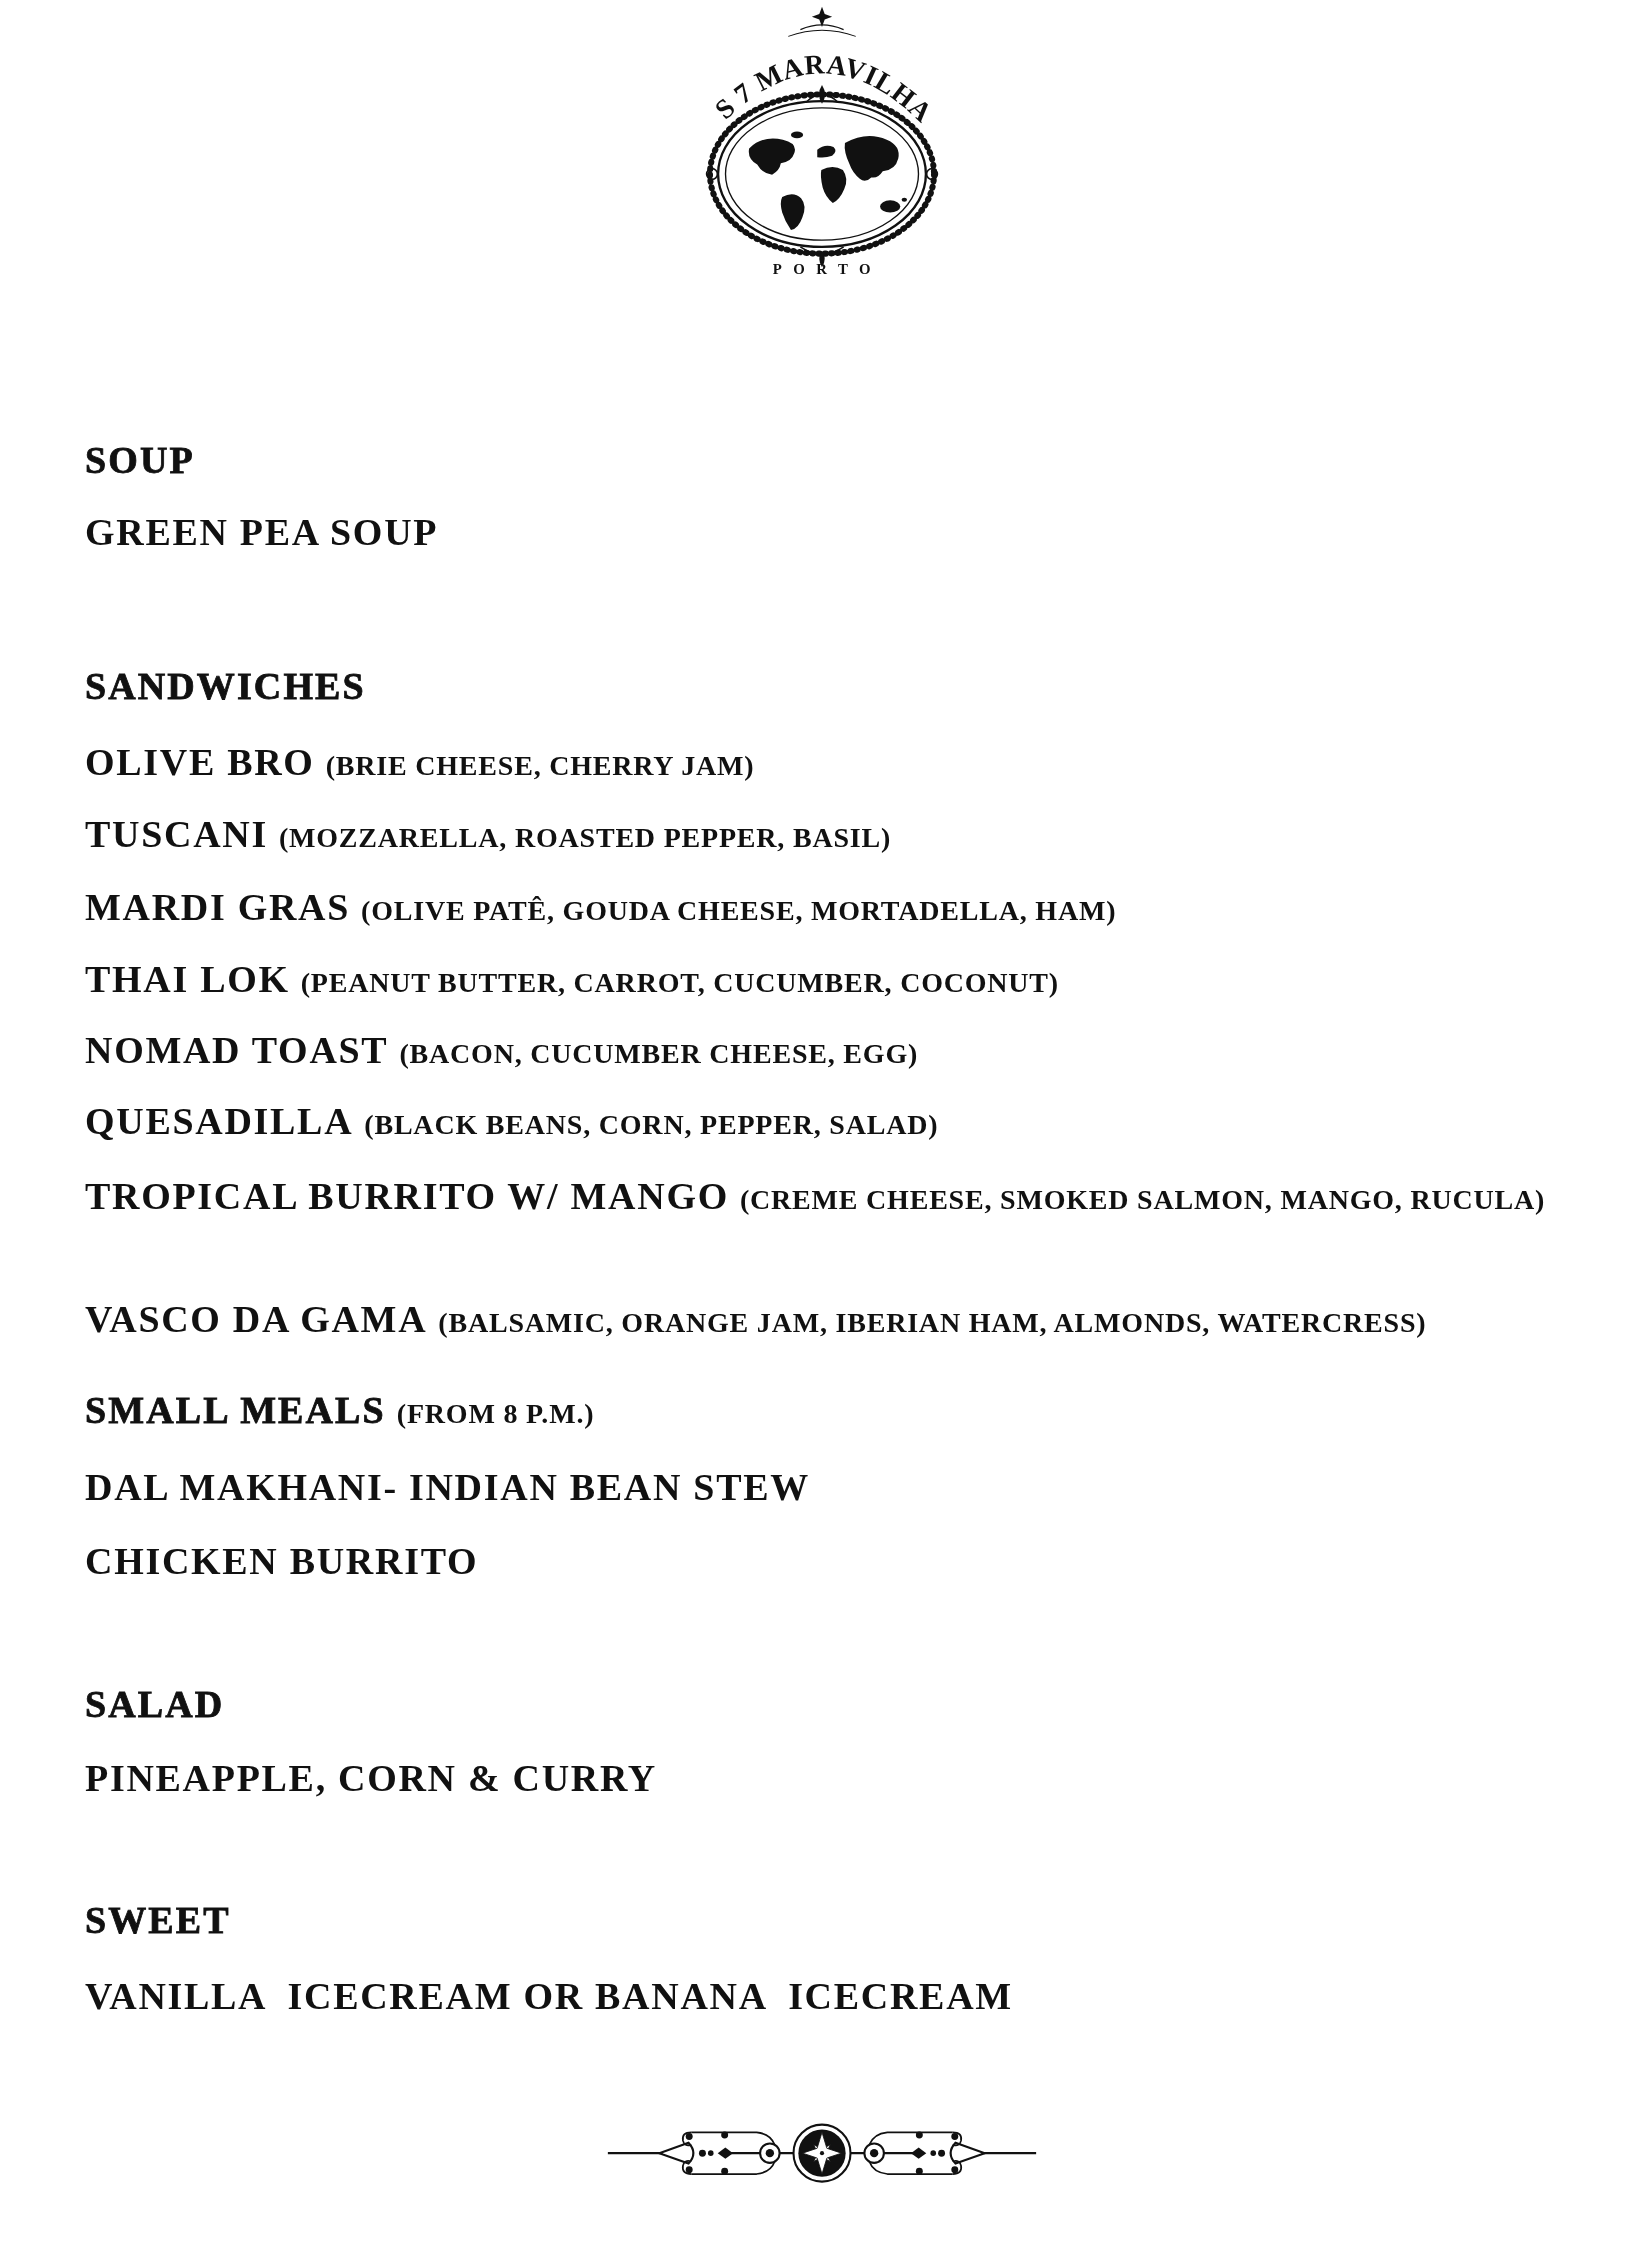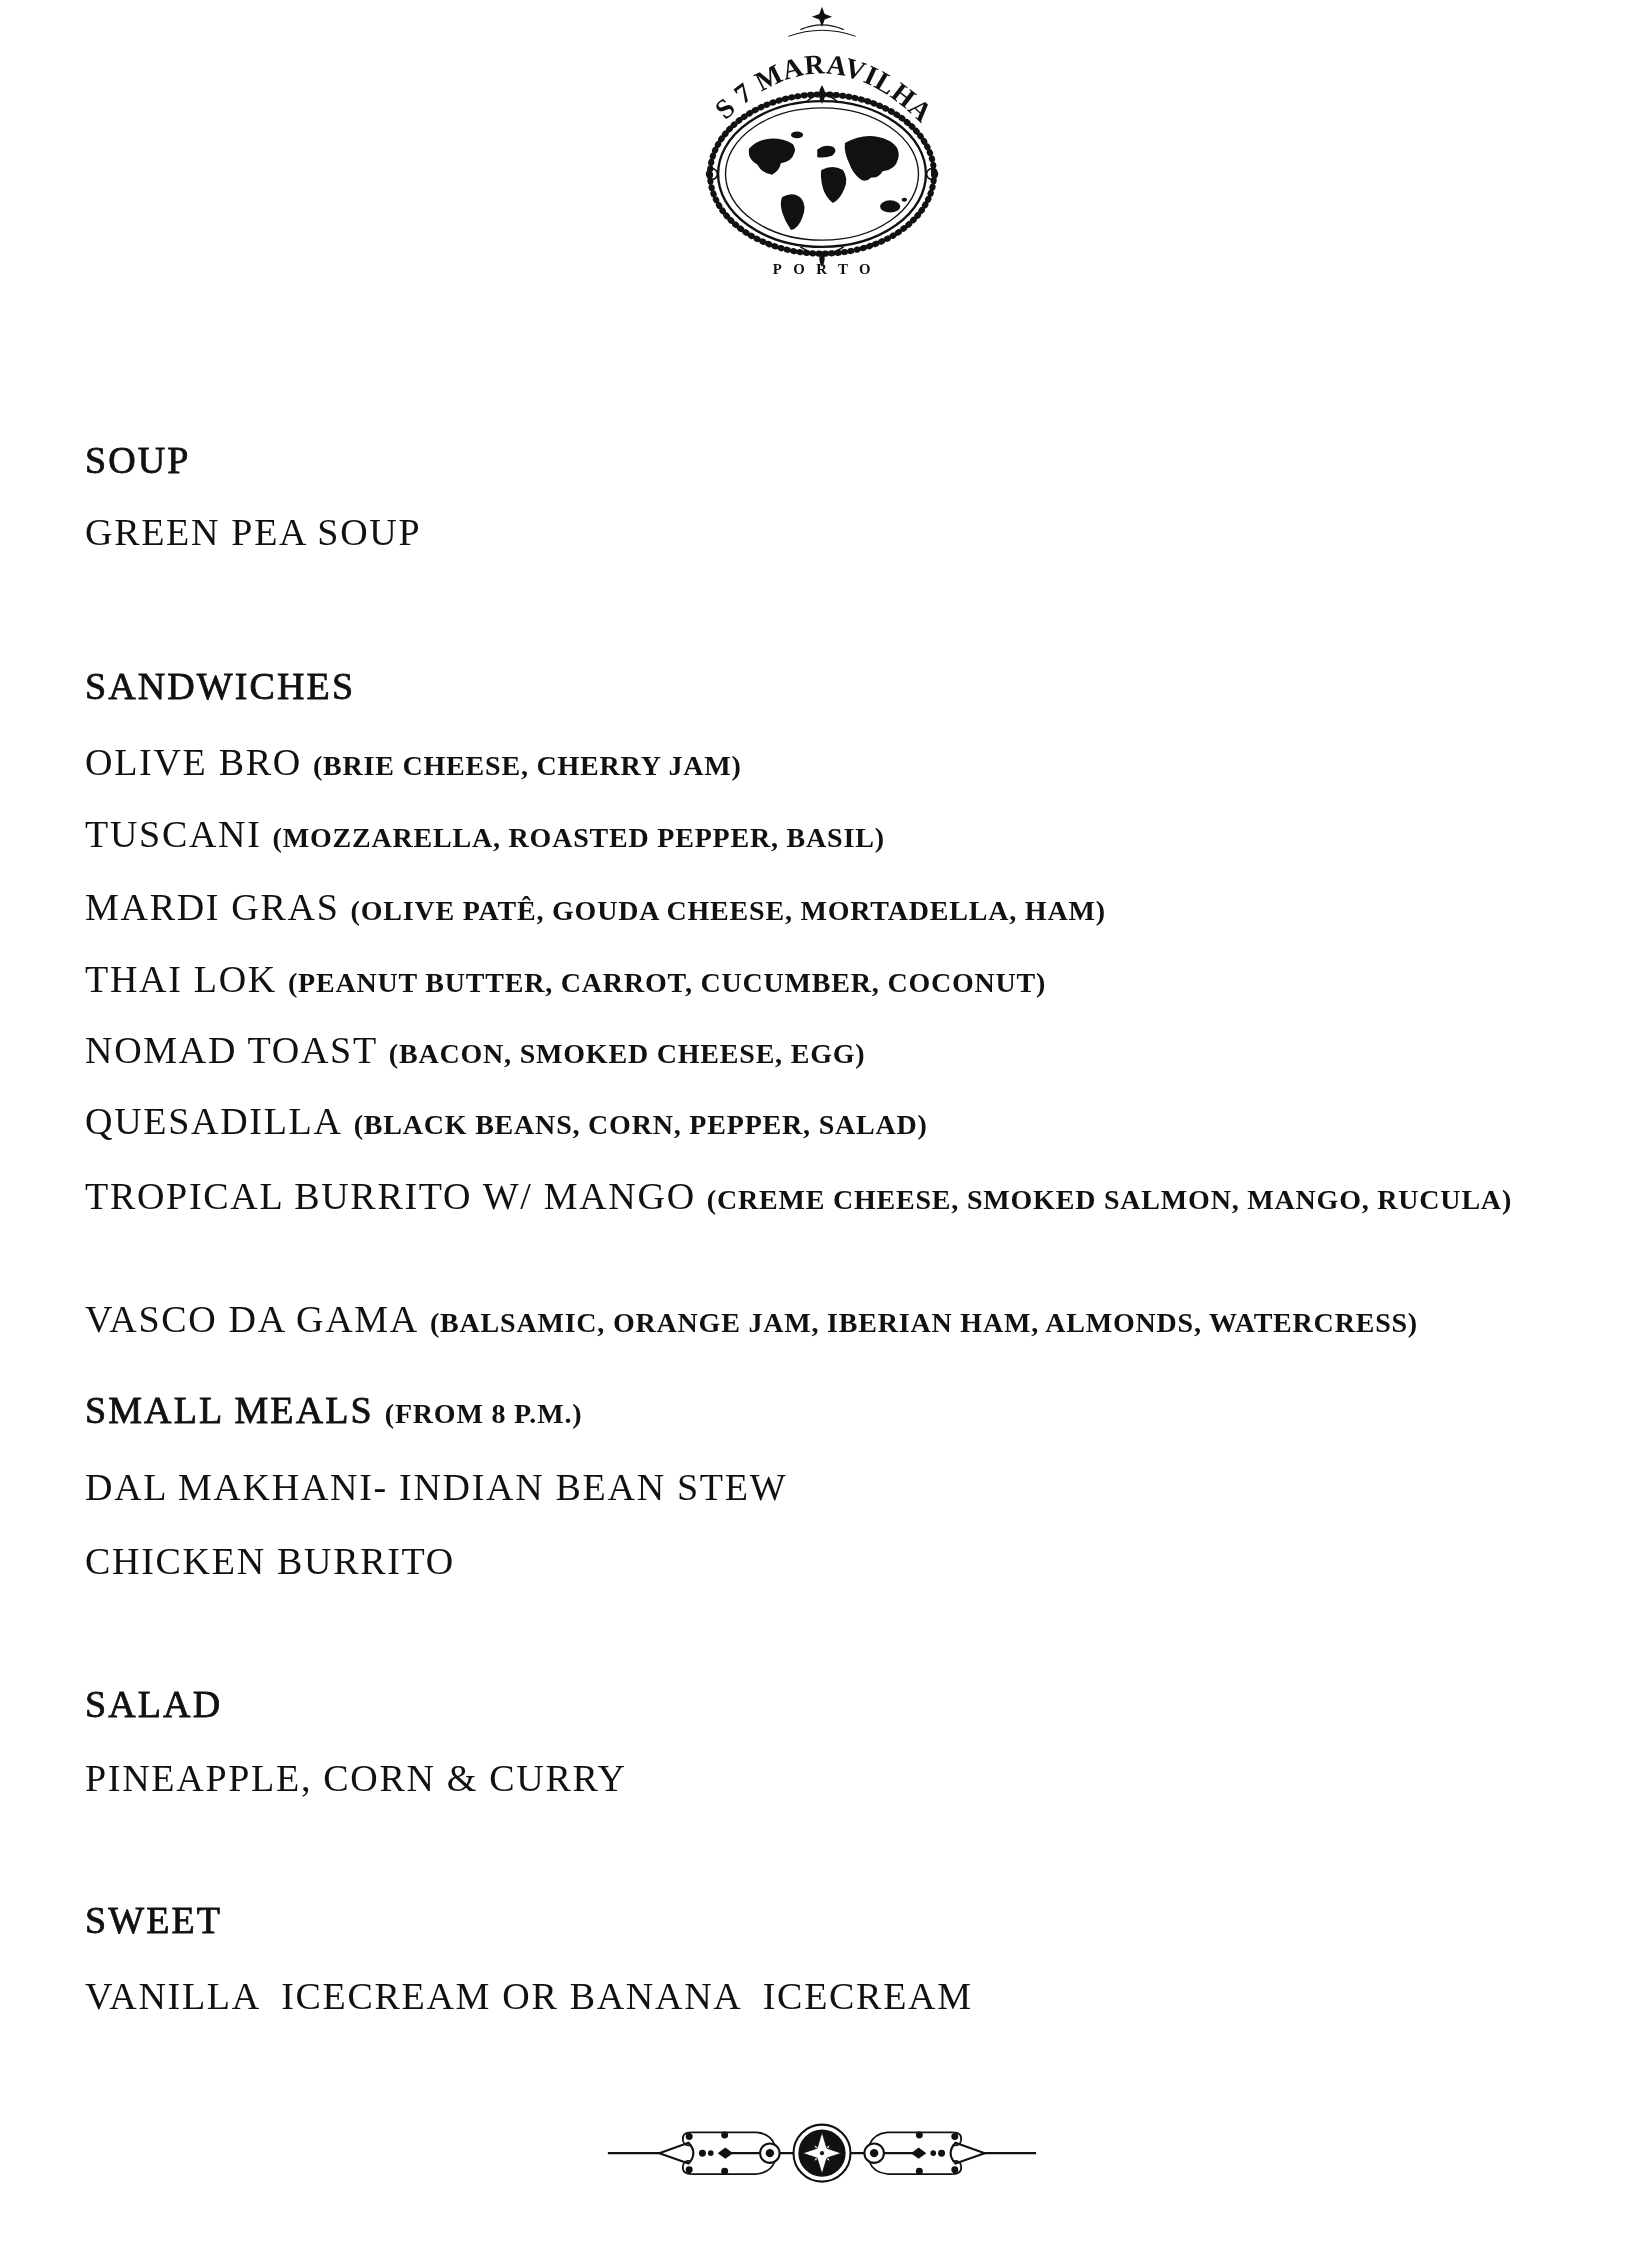--- a/index.html
+++ b/index.html
@@ -7,21 +7,21 @@
     position:relative;width:1643px;height:2261px;background:#ffffff;
     font-family:"Liberation Serif", serif;color:#111;overflow:hidden;
   }
   .logo-wrap{position:absolute;top:4.2px;left:50%;transform:translateX(-50%);}
   .date{
     position:absolute;top:284px;left:0;width:100%;text-align:center;
     font-weight:bold;font-size:32px;letter-spacing:2.1px;white-space:pre;
   }
   .row{position:absolute;left:63px;white-space:pre;line-height:1;}
   .name{
-    font-size:38px;font-weight:normal;letter-spacing:1.7px;white-space:pre;
+    font-size:38px;font-weight:bold;letter-spacing:1.7px;white-space:pre;
   }
   .hdr .name{letter-spacing:2.1px;-webkit-text-stroke:0.8px #111;}
   .details,.suffix{
     font-size:28px;font-weight:bold;letter-spacing:0.8px;margin-left:11px;white-space:pre;
   }
   .details:empty,.suffix:empty{display:none;margin:0;}
   .divider-wrap{position:absolute;top:2117px;left:50%;transform:translateX(-50%);}
   svg text{font-family:"Liberation Serif", serif;}
 </style>
 </head>
@@ -96,21 +96,21 @@
       <div class="row" style="top:804px">
         <span class="name">TUSCANI</span><span class="details">(MOZZARELLA, ROASTED PEPPER, BASIL)</span>
       </div>
       <div class="row" style="top:877px">
         <span class="name">MARDI GRAS</span><span class="details">(OLIVE PATÊ, GOUDA CHEESE, MORTADELLA, HAM)</span>
       </div>
       <div class="row" style="top:949px">
         <span class="name">THAI LOK</span><span class="details">(PEANUT BUTTER, CARROT, CUCUMBER, COCONUT)</span>
       </div>
       <div class="row" style="top:1020px">
-        <span class="name">NOMAD TOAST</span><span class="details">(BACON, SMOKED CHEESE, EGG)</span>
+        <span class="name">NOMAD TOAST</span><span class="details">(BACON, CUCUMBER CHEESE, EGG)</span>
       </div>
       <div class="row" style="top:1091px">
         <span class="name">QUESADILLA</span><span class="details">(BLACK BEANS, CORN, PEPPER, SALAD)</span>
       </div>
       <div class="row" style="top:1166px">
         <span class="name">TROPICAL BURRITO W/ MANGO</span><span class="details">(CREME CHEESE, SMOKED SALMON, MANGO, RUCULA)</span>
       </div>
       <div class="row" style="top:1289px">
         <span class="name">VASCO DA GAMA</span><span class="details">(BALSAMIC, ORANGE JAM, IBERIAN HAM, ALMONDS, WATERCRESS)</span>
       </div>

